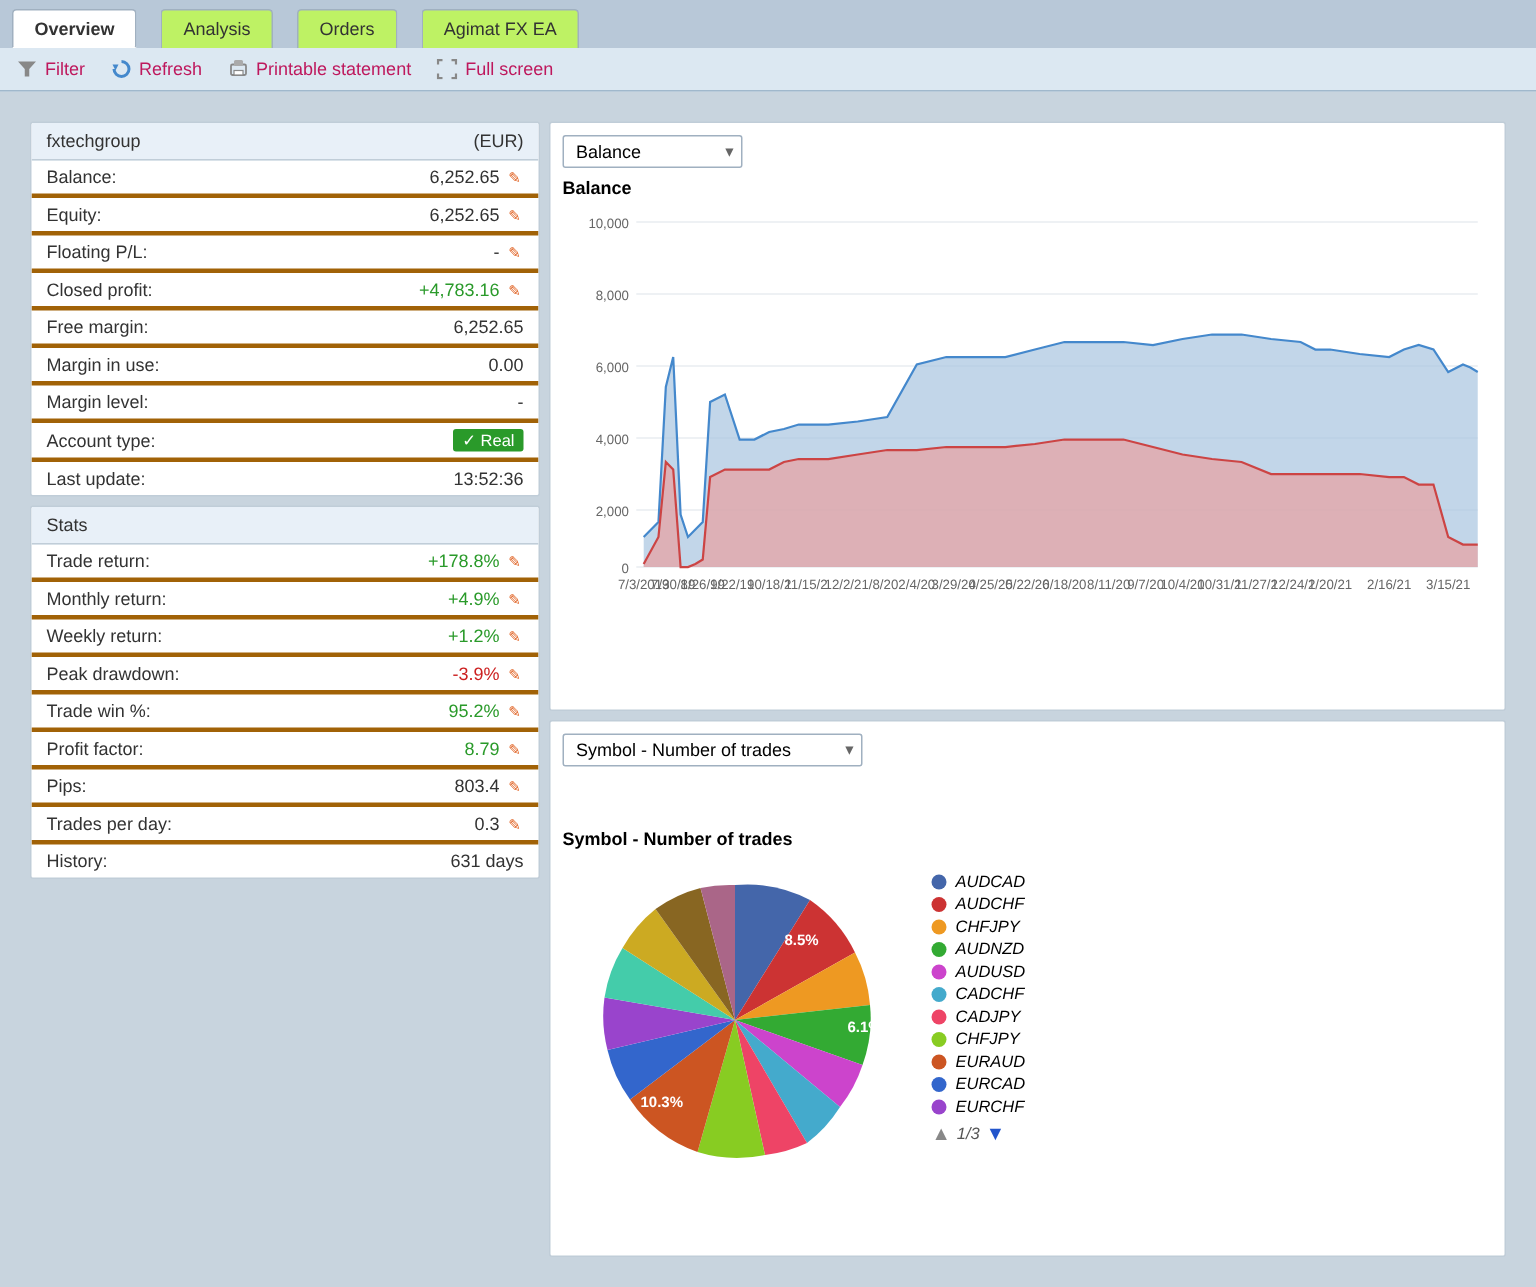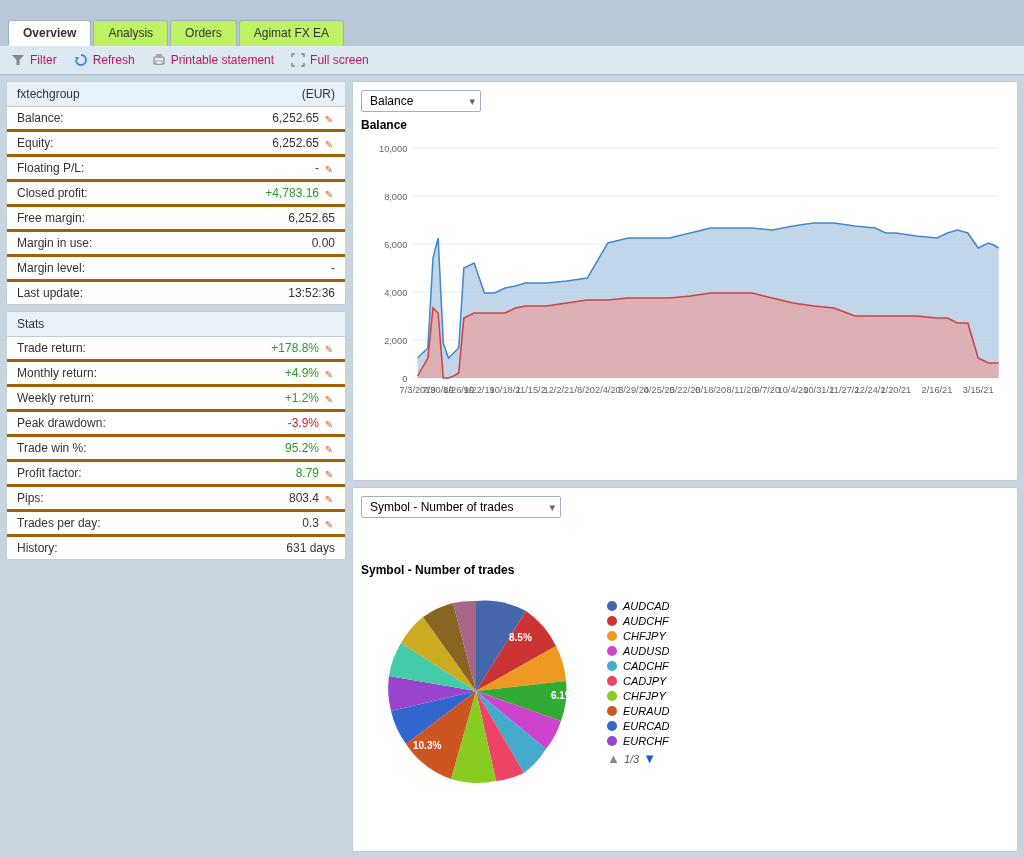--- a/index.html
+++ b/index.html
@@ -1,39 +1,39 @@
 <!DOCTYPE html>
 <html><head>
   <meta charset="utf-8">
   <style>
     * { box-sizing: border-box; margin: 0; padding: 0; }
     body { font-family: Arial, sans-serif; font-size: 12px; background: #d0d8e0; }
 
     .app-container { width: 1024px; height: 858px; background: #c8d4de; display: flex; flex-direction: column; }
 
     
-    .tabs { display: flex; padding: 20px 8px 0; gap: 2px; background: #b8c8d8; }
+    .tabs { display: flex; padding: 6px 8px 0; gap: 16px; background: #b8c8d8; }
     .tab {
       padding: 5px 14px; border: 1px solid #a0b0c0; border-bottom: none;
       background: #bef264; cursor: pointer; font-size: 12px; color: #333;
       border-radius: 3px 3px 0 0;
     }
     .tab.active { background: #fff; font-weight: bold; border-bottom: 1px solid #fff; }
 
     
     .toolbar {
       background: #dce8f2; border-bottom: 1px solid #a0b8cc;
       padding: 6px 10px; display: flex; gap: 16px; align-items: center;
     }
     .toolbar-item { display: flex; align-items: center; gap: 4px; cursor: pointer; color: #be185d; font-size: 12px; }
     .toolbar-icon { width: 16px; height: 16px; display: inline-flex; align-items: center; justify-content: center; }
 
     
     .main-content {
-      display: flex; flex: 1; gap: 6px; padding: 6px; overflow: hidden;
+      display: flex; flex: 1; gap: 6px; padding: 20px; overflow: hidden;
     }
 
     
     .left-panel { display: flex; flex-direction: column; gap: 6px; width: 340px; flex-shrink: 0; }
 
     
     .card {
       background: #fff; border: 1px solid #c0cdd8; border-radius: 2px;
       overflow: hidden;
     }
@@ -206,20 +206,29 @@
               <span>0.00</span>
             </span>
           </div>
           <div class="stats-row">
             <span class="stats-label">Margin level:</span>
             <span class="stats-value">
               <span>-</span>
             </span>
           </div>
           <div class="stats-row">
+            <span class="stats-label">Account type:</span>
+            <span class="stats-value">
+              <span class="real-badge">
+                <span>✓</span>
+                <span>Real</span>
+              </span>
+            </span>
+          </div>
+          <div class="stats-row">
             <span class="stats-label">Last update:</span>
             <span class="stats-value">13:52:36</span>
           </div>
 
         </div>
       </div>
 
       <div class="card">
         <div class="card-header">
           <span>Stats</span>
@@ -446,20 +455,24 @@
               </div>
               <div class="legend-item">
                 <div class="legend-dot" style="background:#cc3333;"></div>
                 <span>AUDCHF</span>
               </div>
               <div class="legend-item">
                 <div class="legend-dot" style="background:#ee9922;"></div>
                 <span>CHFJPY</span>
               </div>
               <div class="legend-item">
+                <div class="legend-dot" style="background:#33aa33;"></div>
+                <span>AUDNZD</span>
+              </div>
+              <div class="legend-item">
                 <div class="legend-dot" style="background:#cc44cc;"></div>
                 <span>AUDUSD</span>
               </div>
               <div class="legend-item">
                 <div class="legend-dot" style="background:#44aacc;"></div>
                 <span>CADCHF</span>
               </div>
               <div class="legend-item">
                 <div class="legend-dot" style="background:#ee4466;"></div>
                 <span>CADJPY</span>

